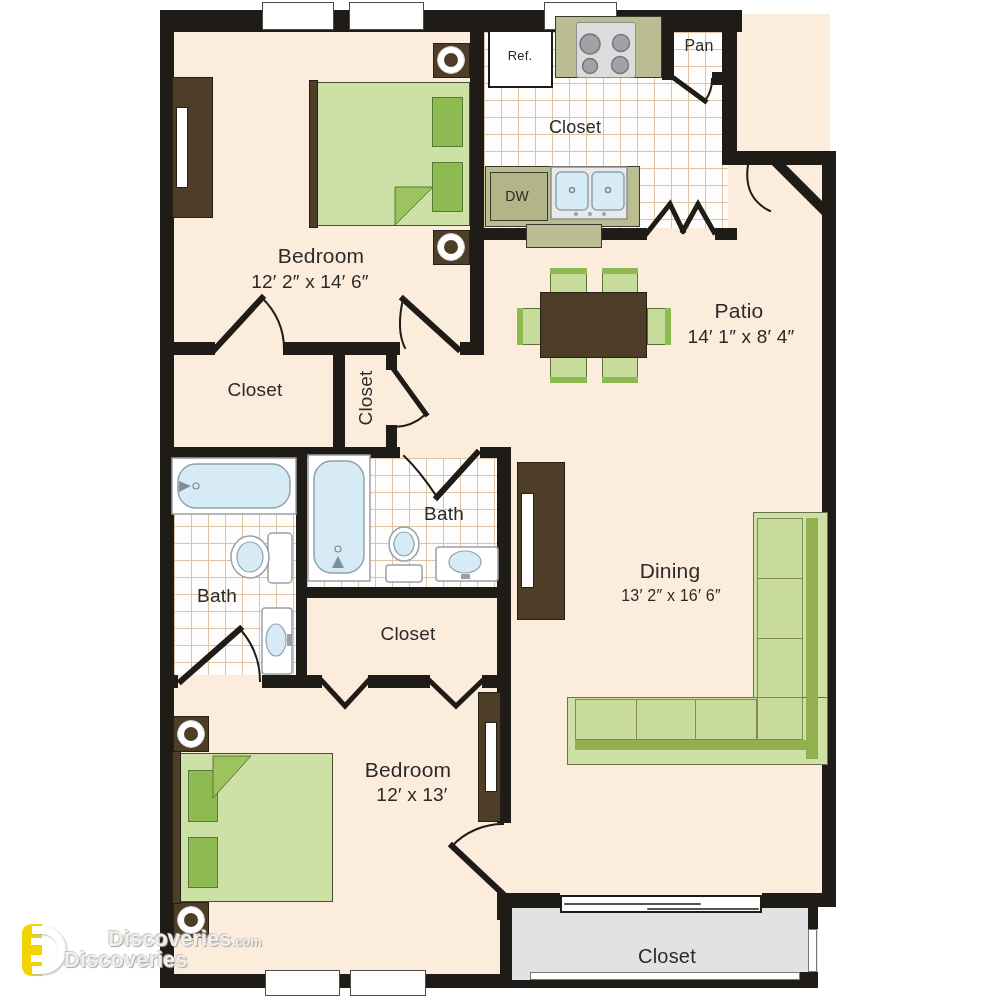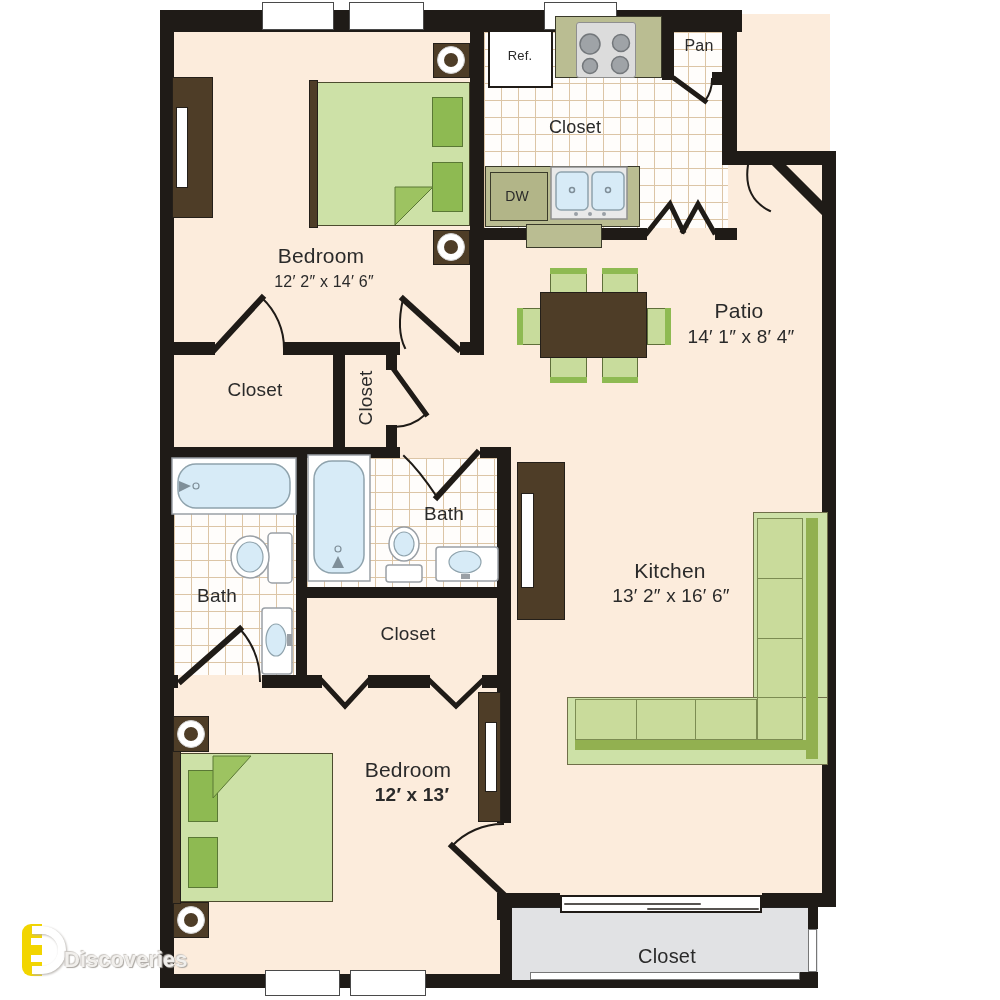--- a/index.html
+++ b/index.html
@@ -254,35 +254,38 @@
     </g>
   </svg>
 
   <span class="label" style="left:520px;top:55px;font-size:13px;">Ref.</span>
   <span class="label" style="left:699px;top:46px;font-size:16px;">Pan</span>
   <span class="label" style="left:575px;top:127px;font-size:18px;">Closet</span>
   <span class="label" style="left:517px;top:196px;font-size:14px;">DW</span>
   <span class="label" style="left:739px;top:311px;font-size:21px;">Patio</span>
   <span class="label" style="left:741px;top:337px;font-size:19px;">14′ 1″ x 8′ 4″</span>
   <span class="label" style="left:321px;top:256px;font-size:21px;">Bedroom</span>
-  <span class="label" style="left:324px;top:282px;font-size:16px;">12′ 2″ x 14′ 6″</span>
+  <span class="label" style="left:310px;top:282px;font-size:19px;">12′ 2″ x 14′ 6″</span>
   <span class="label" style="left:255px;top:390px;font-size:19px;">Closet</span>
   <span class="label vert" style="left:366px;top:398px;font-size:19px;">Closet</span>
   <span class="label" style="left:217px;top:596px;font-size:19px;">Bath</span>
   <span class="label" style="left:444px;top:514px;font-size:19px;">Bath</span>
   <span class="label" style="left:408px;top:634px;font-size:19px;">Closet</span>
-  <span class="label" style="left:670px;top:571px;font-size:21px;">Kitchen</span>
-  <span class="label" style="left:671px;top:596px;font-size:19px;">13′ 2″ x 16′ 6″</span>
+  <span class="label" style="left:670px;top:571px;font-size:21px;">Dining</span>
+  <span class="label" style="left:671px;top:596px;font-size:16px;">13′ 2″ x 16′ 6″</span>
   <span class="label" style="left:408px;top:770px;font-size:21px;">Bedroom</span>
-  <span class="label" style="left:412px;top:795px;font-size:19px;font-weight:bold;">12′ x 13′</span>
+  <span class="label" style="left:412px;top:795px;font-size:19px;">12′ x 13′</span>
   <span class="label" style="left:667px;top:956px;font-size:20px;">Closet</span>
 
   <div style="position:absolute;left:0;top:915px;width:260px;height:70px;">
     <div style="position:absolute;left:22px;top:9px;width:52px;height:52px;">
       <div style="position:absolute;left:0;top:0;width:20px;height:52px;background:#f2d500;border-radius:9px 0 0 9px;"></div>
       <div style="position:absolute;left:9px;top:14px;width:11px;height:7px;background:#fff;"></div>
       <div style="position:absolute;left:9px;top:31px;width:11px;height:7px;background:#fff;"></div>
       <div style="position:absolute;left:10px;top:2px;width:34px;height:48px;border:8px solid #fff;border-left:none;border-radius:0 28px 28px 0;box-sizing:border-box;filter:drop-shadow(1px 1px 1px #b5b1ac);"></div>
     </div>
+    <div class="wm-text" style="left:108px;top:11px;font-size:22px;">
+      <span>Discoveries</span><span style="font-size:13px;">.com</span>
+    </div>
     <div class="wm-text" style="left:64px;top:32px;font-size:22px;">Discoveries</div>
   </div>
 
 </div>
 
 </body></html>

